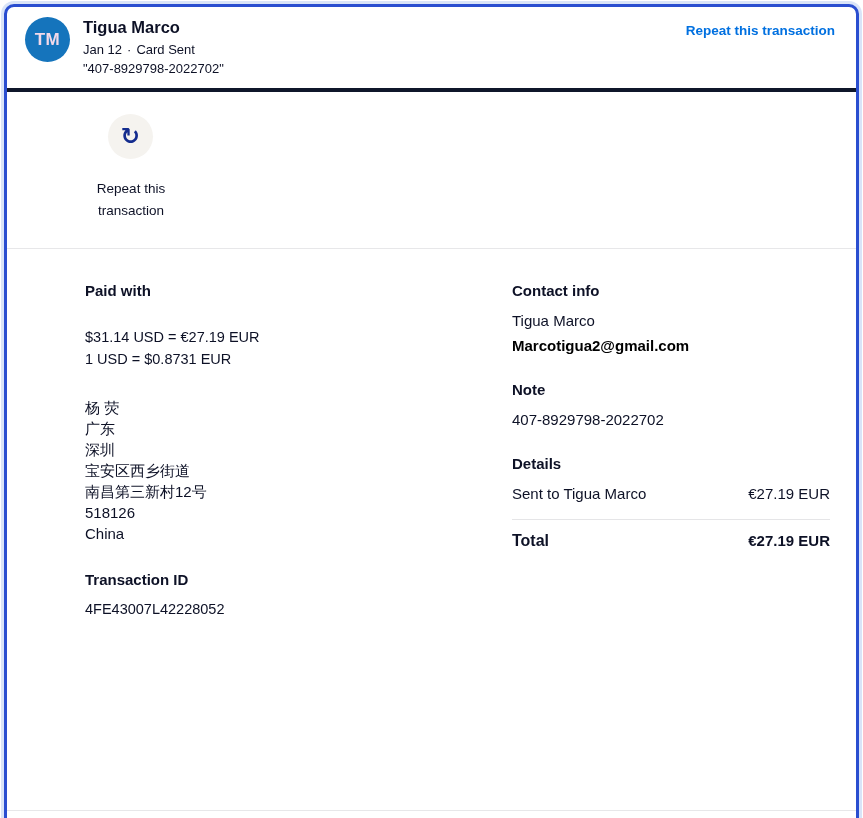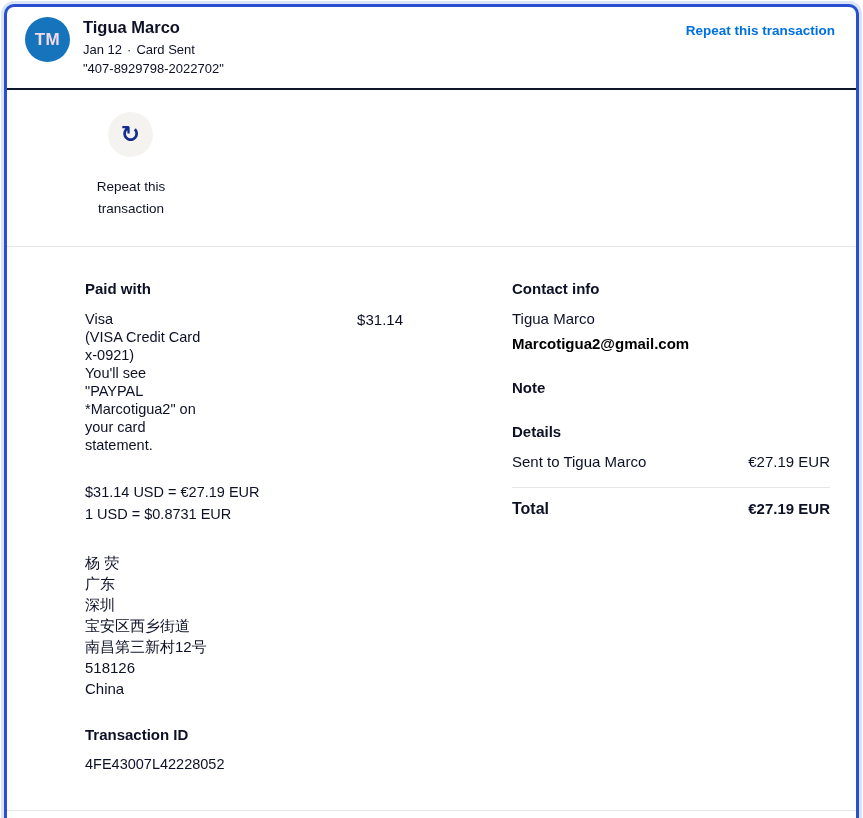--- a/index.html
+++ b/index.html
@@ -18,21 +18,21 @@
     background: #fff;
     border: 3px solid #2a4ed0;
     border-radius: 10px;
     box-shadow: 0 0 0 3px #d9e4f8;
   }
   
   .header {
     display: flex;
     align-items: flex-start;
     padding: 10px 21px 12px 18px;
-    border-bottom: 2px solid #0f172a;
+    border-bottom: 4px solid #0f172a;
   }
   .avatar {
     flex: 0 0 auto;
     width: 45px; height: 45px;
     border-radius: 50%;
     background: #1574bc;
     color: #f3d9e9;
     font-size: 17px; font-weight: bold;
     display: flex; align-items: center; justify-content: center;
     letter-spacing: .5px;
@@ -129,31 +129,20 @@
     <div class="repeat-label">Repeat this
 transaction</div>
   </div>
 
   <div class="main">
 
     <div class="col-left">
 
       <div class="section">
         <div class="section-heading">Paid with</div>
-        <div class="pw-row">
-          <div class="pw-method">Visa
-(VISA Credit Card
-x-0921)
-You'll see
-"PAYPAL
-*Marcotigua2" on
-your card
-statement.</div>
-          <div class="pw-amount">$31.14</div>
-        </div>
       </div>
 
       <div class="section">
         <div class="rate-lines">$31.14 USD = €27.19 EUR
 1 USD = $0.8731 EUR</div>
       </div>
 
       <div class="section">
         <div class="address">杨 荧
 广东
@@ -174,20 +163,21 @@
     <div class="col-right">
 
       <div class="section">
         <div class="section-heading">Contact info</div>
         <div class="contact-name">Tigua Marco</div>
         <div class="contact-email">Marcotigua2@gmail.com</div>
       </div>
 
       <div class="section">
         <div class="section-heading">Note</div>
+        <div class="note-value">407-8929798-2022702</div>
       </div>
 
       <div class="section">
         <div class="section-heading">Details</div>
         <div class="detail-row">
           <span>Sent to Tigua Marco</span>
           <span>€27.19 EUR</span>
         </div>
         <hr class="details-divider">
         <div class="total-row">

